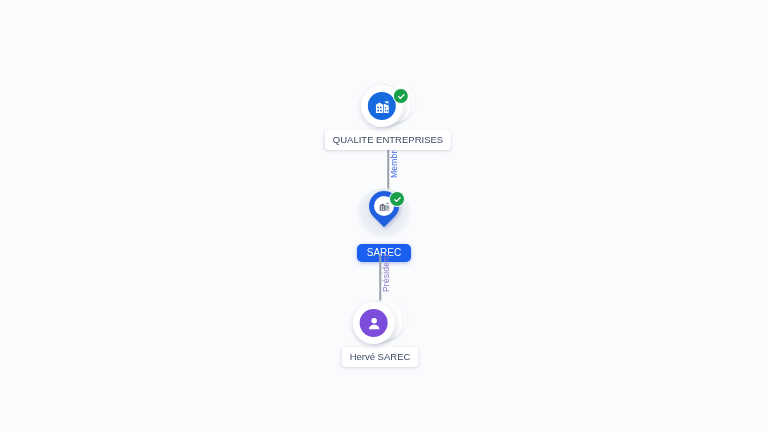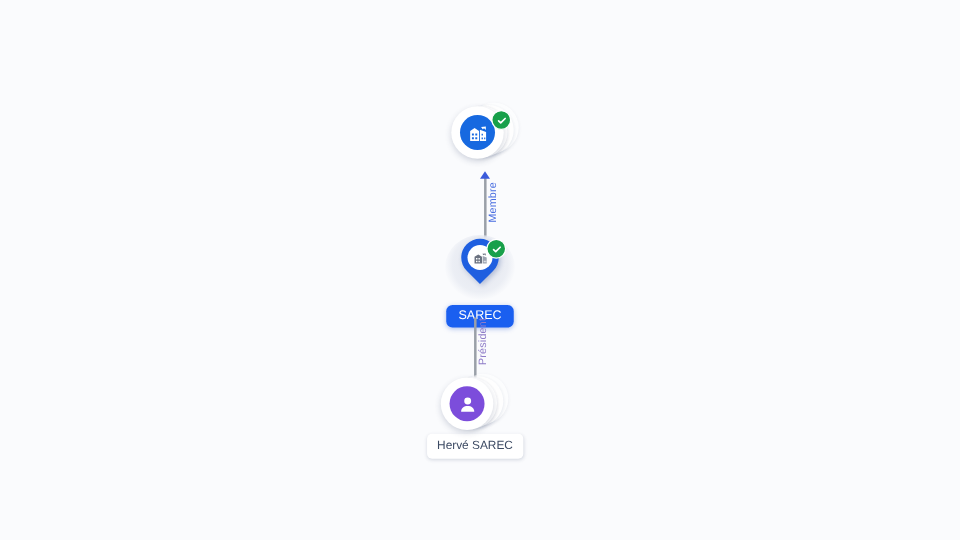--- a/index.html
+++ b/index.html
@@ -196,20 +196,21 @@
           <path fill="#ffffff" d="M14 21V8.2l7 2.4V21h-7zm1.9-2h1.5v-2.2h-1.5V19zm2.9 0h1.3v-2.2h-1.3V19zm-2.9-4.2h1.5v-2.1h-1.5v2.1z"></path>
           <path fill="#ffffff" d="M15.3 5.1l1.9 2.6 1.5-1.3 2 2.1V4.6l-5.4.5z"></path>
         </svg>
       </div>
       <div class="check-badge" style="left:32px; top:8px;">
         <svg width="9" height="9" viewBox="0 0 24 24" aria-hidden="true">
           <path fill="none" stroke="#ffffff" stroke-width="3.6" stroke-linecap="round" stroke-linejoin="round" d="M5 12.5l4.5 4.5L19 7.5"></path>
         </svg>
       </div>
     </div>
+    <div class="node-label">QUALITE ENTREPRISES</div>
   </div>
 
   <div class="node" style="left:384px; top:186px;text-align:right;">
     <div class="pin-wrap">
       <div class="pin-halo"></div>
       <div class="pin-shape"></div>
       <div class="pin-inner">
         <svg width="13" height="13" viewBox="0 0 24 24" aria-hidden="true">
           <path fill="#6b7280" d="M3 20V10l5.5-3.4L14 10v10H3zm2.2-1.9h2.1v-2.3H5.2v2.3zm3.6 0h2.1v-2.3H8.8v2.3zM5.2 13.9h2.1v-2.2H5.2v2.2zm3.6 0h2.1v-2.2H8.8v2.2z"></path>
           <path fill="#9ca3af" d="M15 20V9l6 2v9h-6zm1.7-1.9h1.3V16h-1.3v2.1zm2.4 0h1.1V16h-1.1v2.1z"></path>

